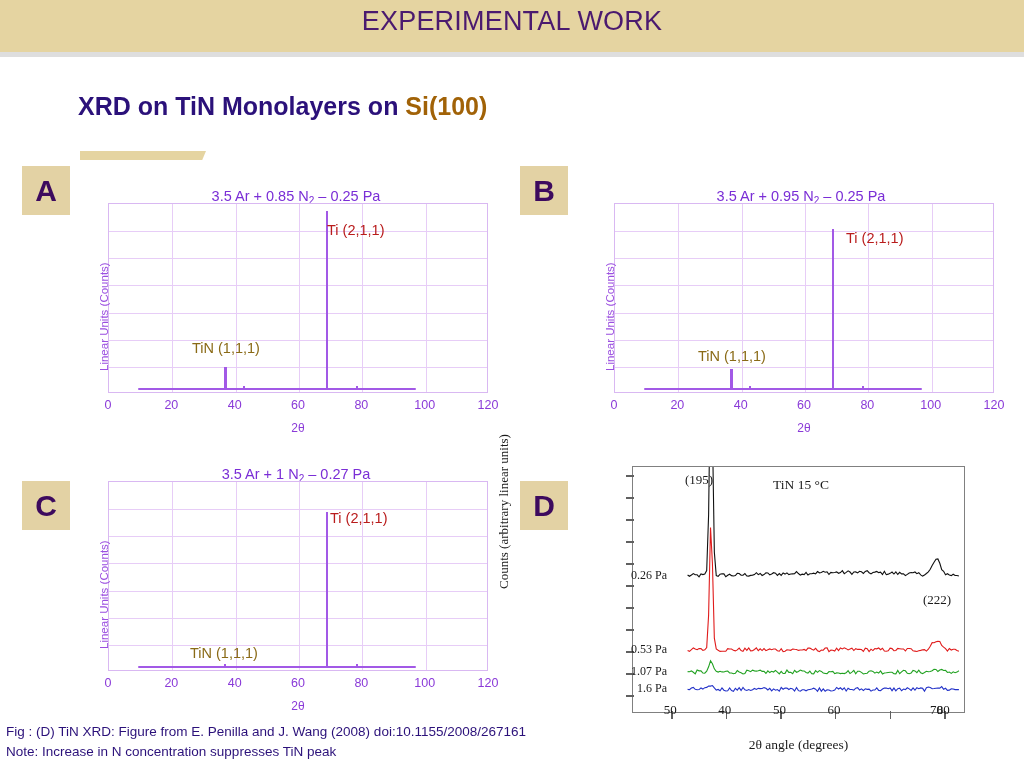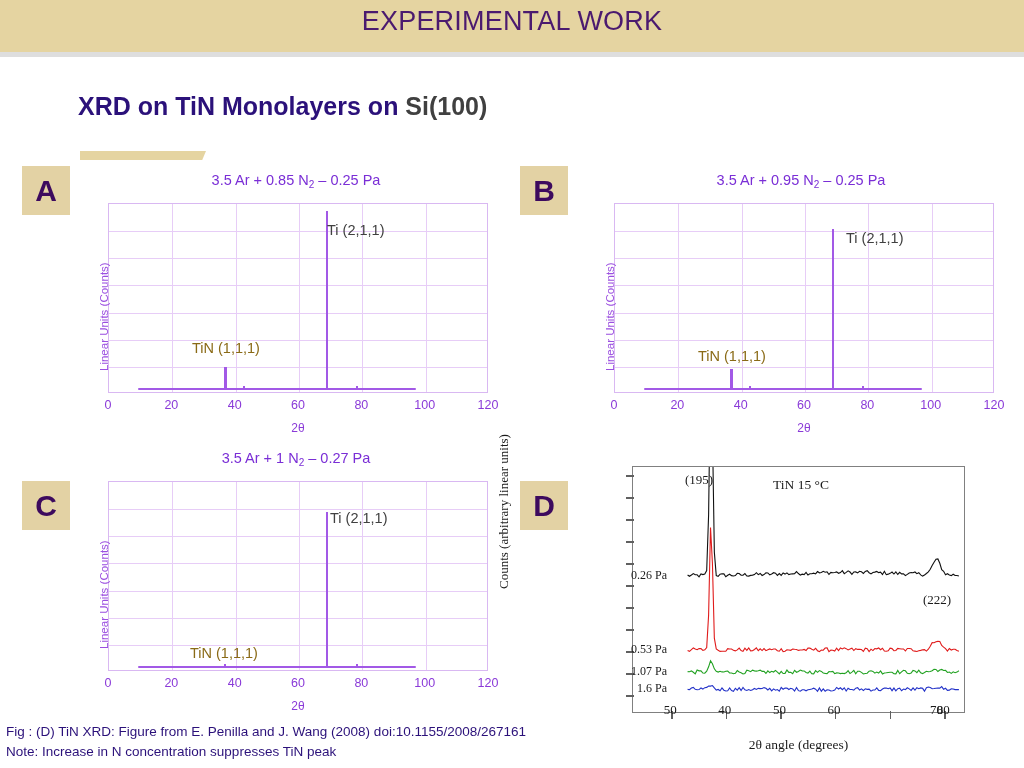--- a/index.html
+++ b/index.html
@@ -27,21 +27,21 @@
     position: absolute; left: 0; top: 52px; width: 1024px; height: 5px;
     background: #dedede;
   }
 
   
   .slide-title {
     position: absolute; left: 78px; top: 92px;
     font-size: 25px; font-weight: bold; color: #2b117a;
     white-space: nowrap;
   }
-  .slide-title .accent { color: #404040; }
+  .slide-title .accent { color: #a16207; }
 
   .deco-bar {
     position: absolute; left: 80px; top: 151px;
     width: 126px; height: 9px;
     background: #e5d4a1;
     clip-path: polygon(0 0, 100% 0, 97% 100%, 0 100%);
   }
 
   
   .letter-box {
@@ -54,21 +54,21 @@
     line-height: 1;
   }
   #box-a { left: 22px;  top: 166px; }
   #box-b { left: 520px; top: 166px; }
   #box-c { left: 22px;  top: 481px; }
   #box-d { left: 520px; top: 481px; }
 
   
   .xrd-panel { position: absolute; }
   .xrd-title {
-    position: absolute; left: 0; top: 0; width: 100%;
+    position: absolute; left: 0; top: 16px; width: 100%;
     text-align: center;
     font-size: 14.5px; color: #7a2ed6; font-weight: 500;
     white-space: nowrap;
   }
   .xrd-title sub { font-size: 10px; vertical-align: baseline; position: relative; top: 3px; }
 
   .ylabel {
     position: absolute;
     font-size: 11.5px; color: #9b4fe0;
     transform: rotate(-90deg);
@@ -96,21 +96,21 @@
     position: absolute; width: 2.5px; background: #a259e6; bottom: 0;
   }
   .peak-sm { position: absolute; width: 2px; background: #a259e6; bottom: 0; }
 
   .tick-x {
     position: absolute; font-size: 12.5px; color: #8a3ad8; font-weight: 500;
     transform: translateX(-50%); white-space: nowrap;
   }
 
   .ann-ti {
-    position: absolute; font-size: 14.5px; color: #404040; white-space: nowrap;
+    position: absolute; font-size: 14.5px; color: #b91c1c; white-space: nowrap;
   }
   .ann-tin {
     position: absolute; font-size: 14.5px; color: #8a6a16; white-space: nowrap;
   }
 
   
   #panel-d-fig {
     position: absolute; left: 600px; top: 449px;
     width: 424px; height: 310px;
     background: #fff;

